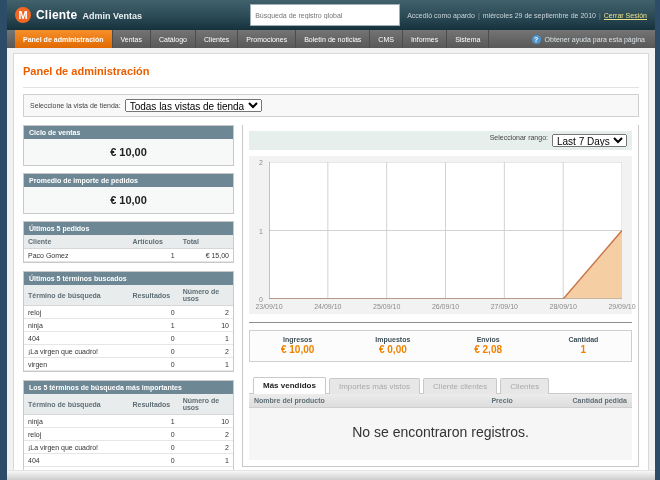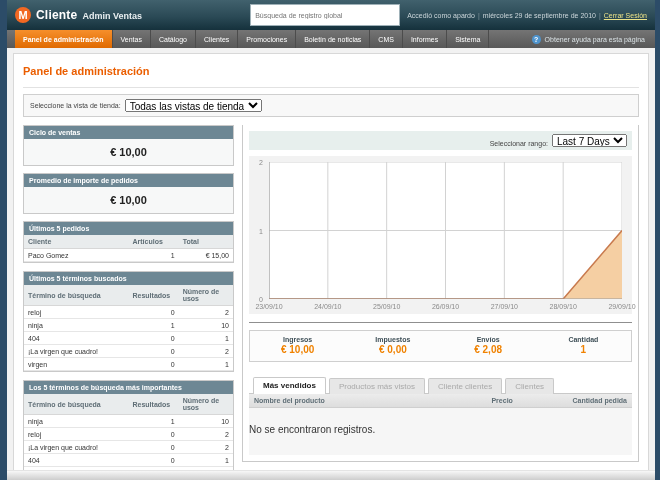--- a/index.html
+++ b/index.html
@@ -66,21 +66,21 @@
   
   .tab-row { display:flex; align-items:flex-end; border-bottom:1px solid #c9c9c9; padding-left:4px; }
   .tab { font-size:8px; padding:3px 9px 3px; border:1px solid #c9c9c9; border-bottom:none;
     background:#e7e7e7; color:#666; margin-right:3px; cursor:pointer; border-radius:2px 2px 0 0;
     position:relative; top:1px; white-space:nowrap; }
   .tab.active { background:#fff; color:#222; font-weight:bold; padding-bottom:4px; }
   .tab.disabled { color:#a9a9a9; cursor:default; }
   .panel { border:1px solid #c9c9c9; border-top:none; background:#fff; padding:6px; }
 
   .range { background:#e7efed; padding:3px 5px; font-size:7px; color:#444;
-    display:flex; justify-content:flex-end; align-items:flex-end; gap:4px; }
+    display:flex; justify-content:flex-end; align-items:flex-start; gap:4px; }
 
   .chart { position:relative; height:158px; background:#f2f2f2; margin-top:6px; }
   .chart-plot { position:absolute; left:20px; right:10px; top:6px; bottom:15px; background:#fff; }
   .chart-plot svg { position:absolute; left:0; top:0; width:100%; height:100%; display:block; }
   .chart-xlabels { position:absolute; left:20px; right:10px; bottom:2px; height:9px; }
   .chart-xlabels span { position:absolute; transform:translateX(-50%); font-size:7px; color:#8a8a8a; white-space:nowrap; }
   .chart-ylabels { position:absolute; left:0; width:18px; top:6px; bottom:15px; }
   .chart-ylabels span { position:absolute; right:4px; transform:translateY(-50%); font-size:7px; color:#8a8a8a; }
 
   .dark-rule { border-top:1px solid #8f8f8f; margin:8px 0 7px; }
@@ -89,21 +89,21 @@
   .total-cell { flex:1; text-align:center; }
   .total-label { font-size:7px; font-weight:bold; color:#3e4f57; }
   .total-value { font-size:10px; font-weight:bold; color:#f08200; margin-top:1px; }
 
   .bottom-tabs { margin-top:14px; }
   .bottom-table th { background:linear-gradient(180deg,#ececec,#dddddd); color:#5f6e76; font-size:7px;
     font-weight:bold; text-align:left; padding:3px 5px; border-bottom:1px solid #cfcfcf; }
   .bottom-table th:first-child { width:62%; }
   .bottom-table th:nth-child(2) { width:20%; }
   .bottom-table th:last-child { text-align:right; }
-  .empty-msg { background:#f6f6f6; text-align:left; font-size:10px; color:#333; padding:16px 0 20px; }
+  .empty-msg { background:#f6f6f6; text-align:center; font-size:14px; color:#333; padding:16px 0 20px; }
   .bottom-bar { position:absolute; left:0; right:0; bottom:0; height:10px;
     background:linear-gradient(180deg,#f7f7f7,#cdcdcd); border-top:1px solid #e4e4e4; }
 </style>
 </head>
 <body>
 
 <div class="frame">
 
   <div class="hdr">
     <span class="logo-badge">M</span>
@@ -325,21 +325,21 @@
               <div class="total-value">€ 2,08</div>
             </div>
             <div class="total-cell">
               <div class="total-label">Cantidad</div>
               <div class="total-value">1</div>
             </div>
           </div>
 
           <div class="tab-row bottom-tabs">
             <span class="tab active">Más vendidos</span>
-            <span class="tab disabled">Productos más vistos</span>
+            <span class="tab disabled">Importes más vistos</span>
             <span class="tab disabled">Cliente clientes</span>
             <span class="tab disabled">Clientes</span>
           </div>
 
           <table class="bottom-table">
             <thead>
                 <tr>
               <th>Nombre del producto</th>
               <th>Precio</th>
               <th>Cantidad pedida</th>

